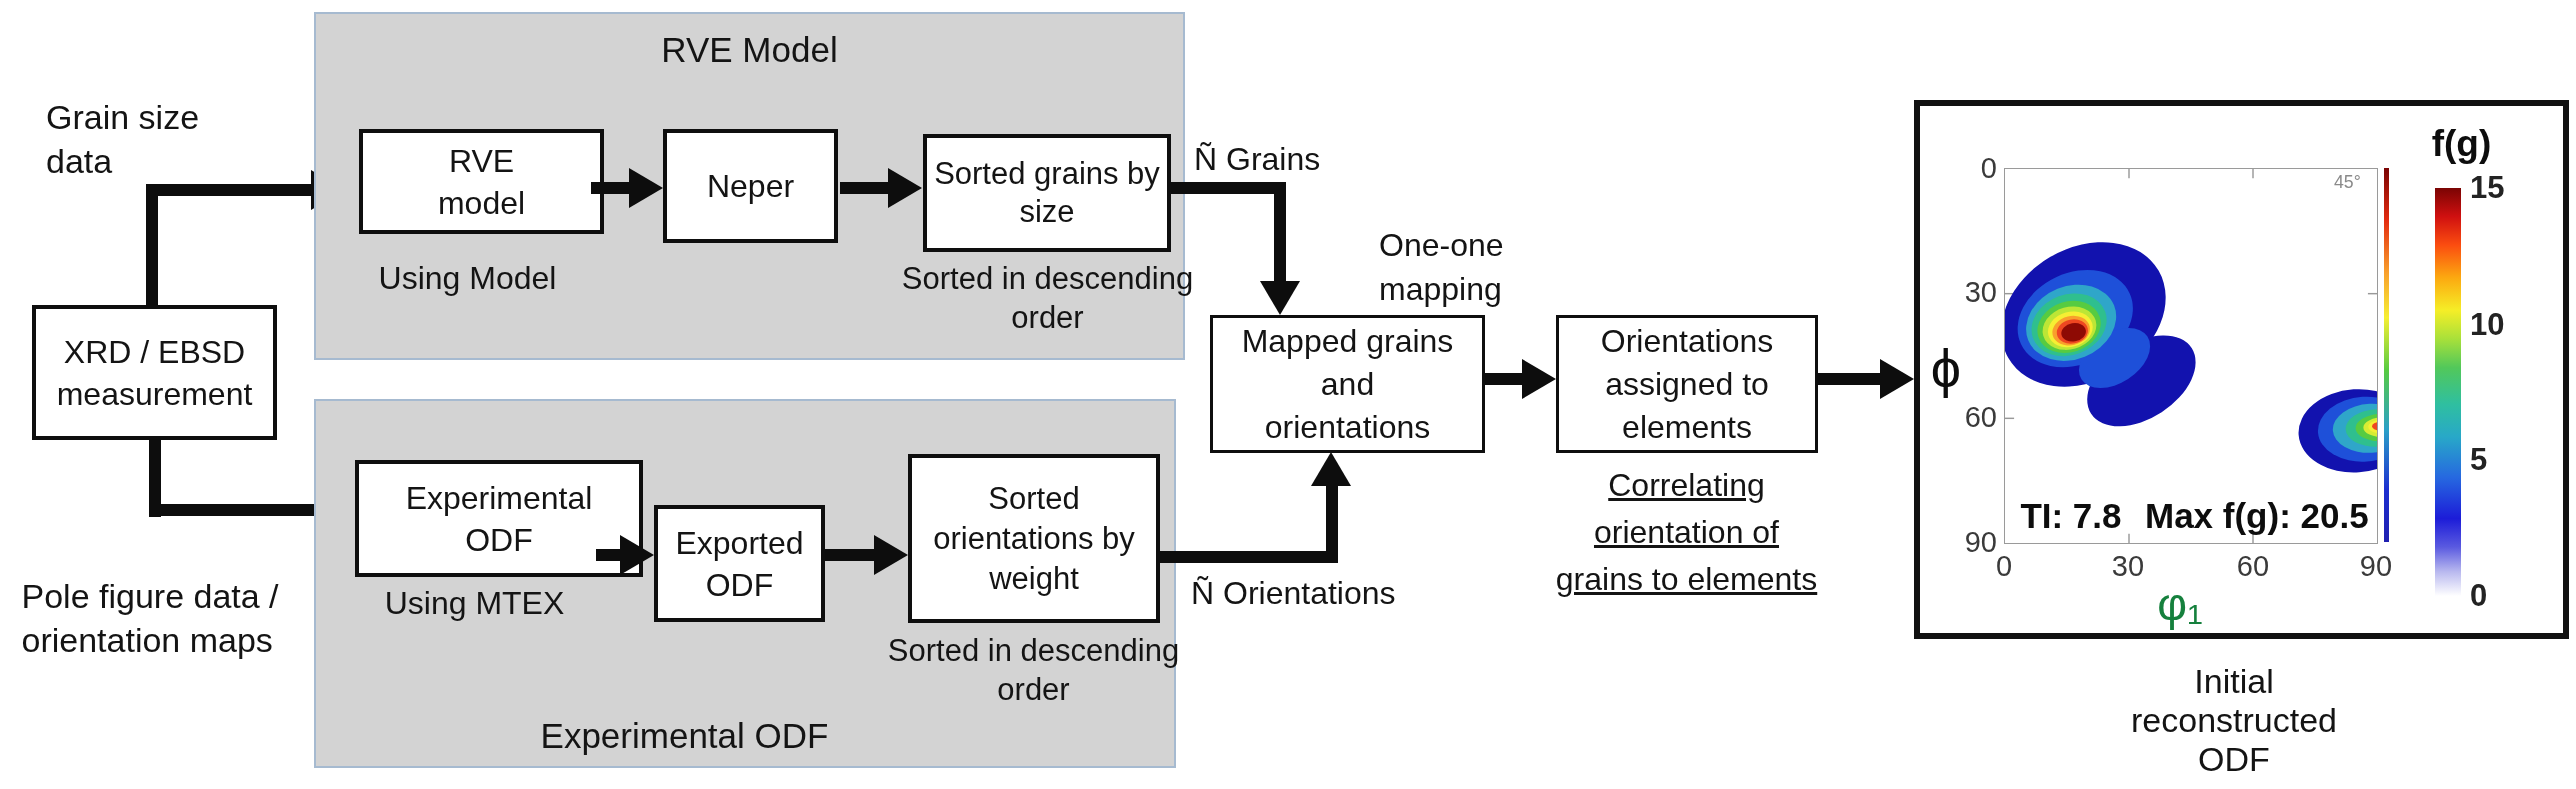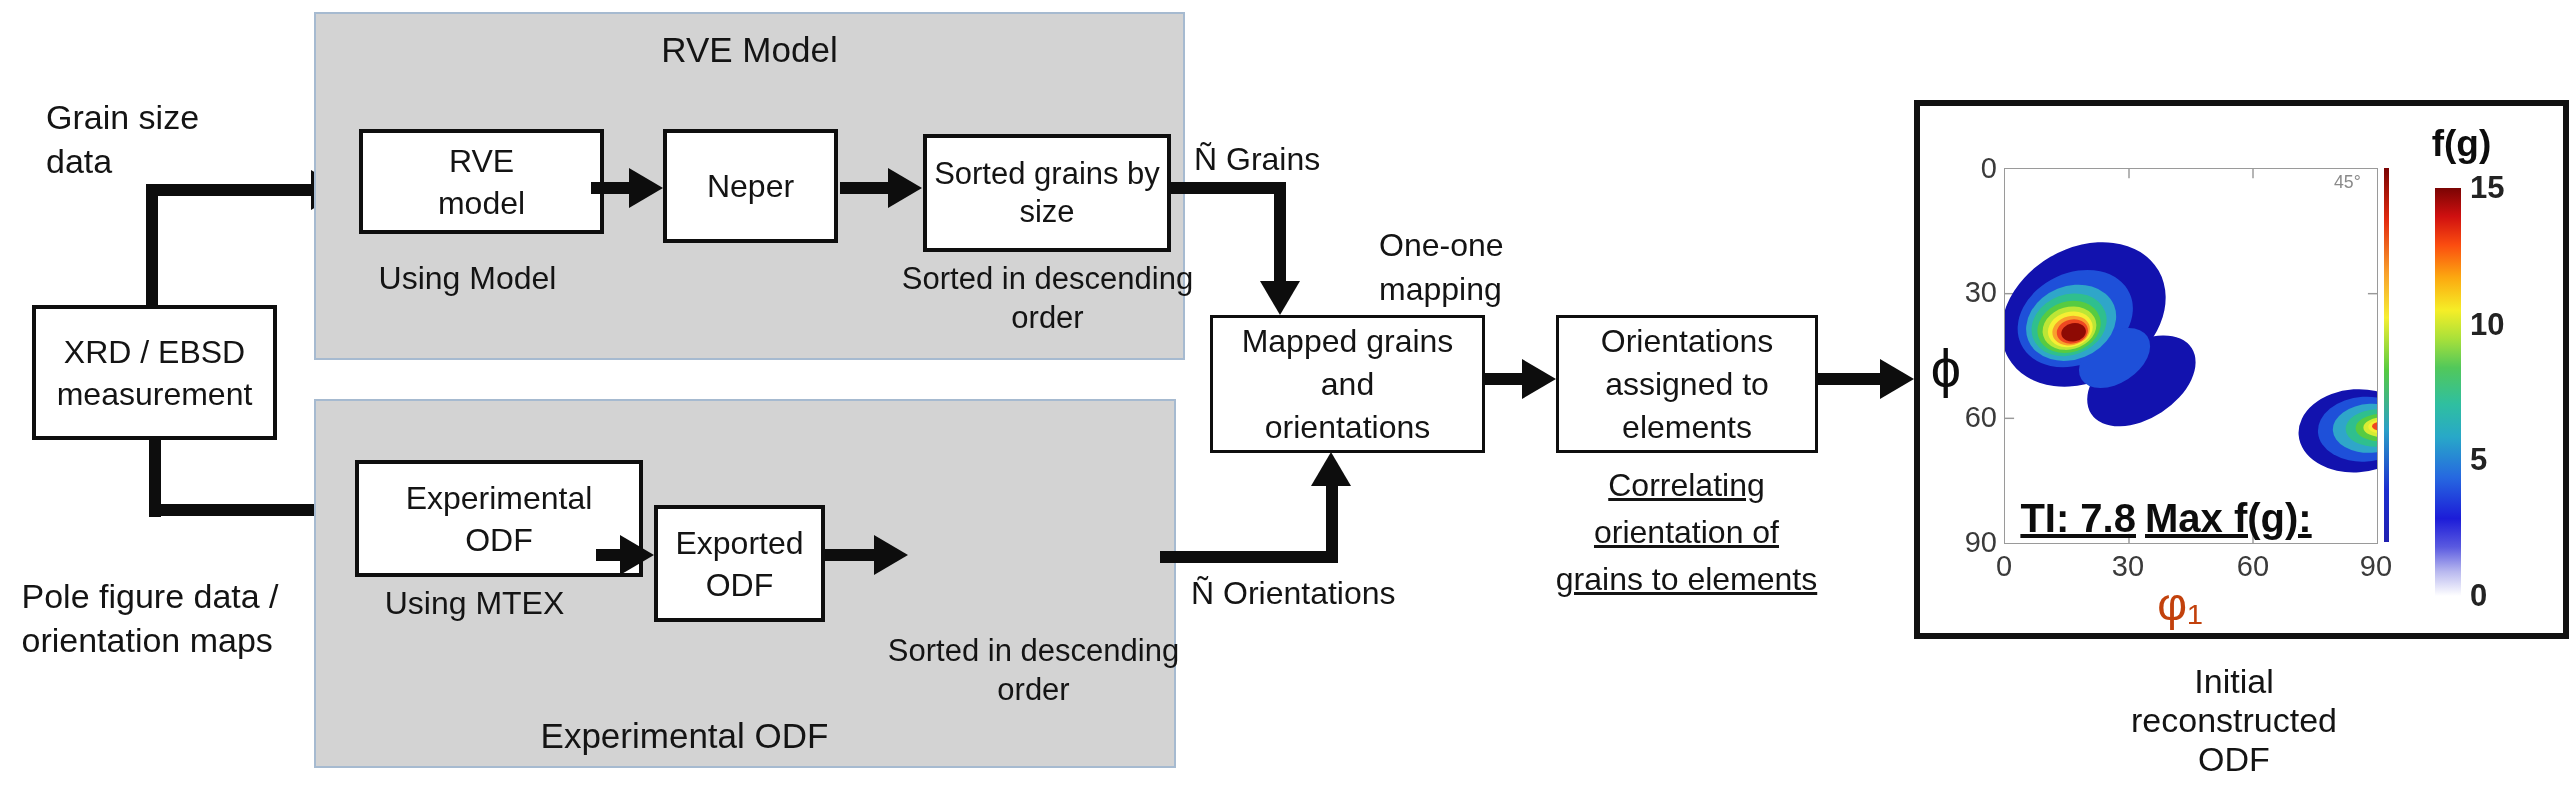--- a/index.html
+++ b/index.html
@@ -20,21 +20,21 @@
   .head.down{border-left:20px solid transparent;border-right:20px solid transparent;border-top:34px solid #0d0d0d;}
   .head.up{border-left:20px solid transparent;border-right:20px solid transparent;border-bottom:34px solid #0d0d0d;}
   
   .plot-panel{position:absolute;left:1914px;top:100px;width:655px;height:539px;
               background:#ffffff;border:6.2px solid #111111;box-sizing:border-box;}
   .axes{position:absolute;left:84px;top:62px;width:372px;height:374px;
         border:1.5px solid #9a9a9a;box-sizing:content-box;background:#ffffff;overflow:hidden;}
   .ytick{position:absolute;width:60px;text-align:right;font-size:29px;color:#3a3a3a;height:34px;line-height:34px;}
   .xtick{position:absolute;width:62px;text-align:center;font-size:29px;color:#3a3a3a;height:34px;line-height:34px;}
   .cbtick{position:absolute;font-size:31px;font-weight:600;color:#232323;height:34px;line-height:34px;}
-  .stats{position:absolute;font-size:40px;font-weight:bold;color:#0d0d0d;text-decoration:underline;}
+  .stats{position:absolute;font-size:35px;font-weight:bold;color:#0d0d0d;}
   .minibar{position:absolute;left:464px;top:62px;width:5.4px;height:374px;
     background:linear-gradient(180deg,#7a0403 0%,#e42c10 14%,#f9a02c 28%,#f6ef33 40%,#57cb41 54%,#2aa0c8 70%,#1c2fd0 86%,#2020b0 100%);}
   .colorbar{position:absolute;left:515px;top:82px;width:26px;height:408px;
     background:linear-gradient(180deg,#7a0403 0%,#d01010 7%,#fb4d10 14%,#fca910 22%,#f5ee27 30%,#a8e03a 37%,#52c85a 44%,#2fbfa0 53%,#28a8c8 61%,#2668e0 71%,#1c1cd8 81%,#5a5ae0 88%,#b8b8ef 94%,#ffffff 100%);}
 </style>
 </head>
 <body>
 
 <div id="canvas">
 
@@ -91,20 +91,23 @@
 
   <div class="bar" style="left:596px;top:549px;width:29px;height:11.5px;"></div>
   <div class="head right" style="left:620px;top:535px;"></div>
 
   <div class="box" style="left:654px;top:505px;width:171px;height:117px;">Exported
 ODF</div>
 
   <div class="bar" style="left:825px;top:549px;width:51px;height:11.5px;"></div>
   <div class="head right" style="left:874px;top:535px;"></div>
 
+  <div class="box" style="left:908px;top:454px;width:252px;height:169px;font-size:31px;line-height:40px;">Sorted
+orientations by
+weight</div>
   <div class="lbl center" style="left:872px;top:631px;width:323px;font-size:31px;line-height:39px;">Sorted in descending
 order</div>
 
   <div class="bar" style="left:1160px;top:551px;width:178px;height:11.5px;"></div>
   <div class="bar" style="left:1326px;top:483px;width:11.5px;height:79px;"></div>
   <div class="head up" style="left:1311px;top:452px;"></div>
   <div class="lbl" style="left:1191px;top:572px;">Ñ Orientations</div>
 
   <div class="box thin" style="left:1210px;top:315px;width:275px;height:138px;line-height:43px;">Mapped grains
 and
@@ -169,21 +172,21 @@
     <div class="ytick" style="left:17px;top:169px;">30</div>
     <div class="ytick" style="left:17px;top:294px;">60</div>
     <div class="ytick" style="left:17px;top:419px;">90</div>
 
     <div class="xtick" style="left:53px;top:443px;">0</div>
     <div class="xtick" style="left:177px;top:443px;">30</div>
     <div class="xtick" style="left:302px;top:443px;">60</div>
     <div class="xtick" style="left:425px;top:443px;">90</div>
 
     <div class="abs" style="left:10.8px;top:231px;font-size:54px;color:#0d0d0d;">ϕ</div>
-    <div class="abs" style="left:214px;top:471px;width:92px;text-align:center;font-size:46px;color:#c2410c;">φ₁</div>
+    <div class="abs" style="left:214px;top:471px;width:92px;text-align:center;font-size:46px;color:#15803d;">φ₁</div>
 
     <div class="minibar"></div>
 
     <div class="colorbar"></div>
     <div class="abs" style="left:499px;top:17px;width:85px;text-align:center;font-size:37px;font-weight:bold;color:#0d0d0d;">f(g)</div>
     <div class="cbtick" style="left:550px;top:65px;">15</div>
     <div class="cbtick" style="left:550px;top:202px;">10</div>
     <div class="cbtick" style="left:550px;top:337px;">5</div>
     <div class="cbtick" style="left:550px;top:473px;">0</div>
   </div>

